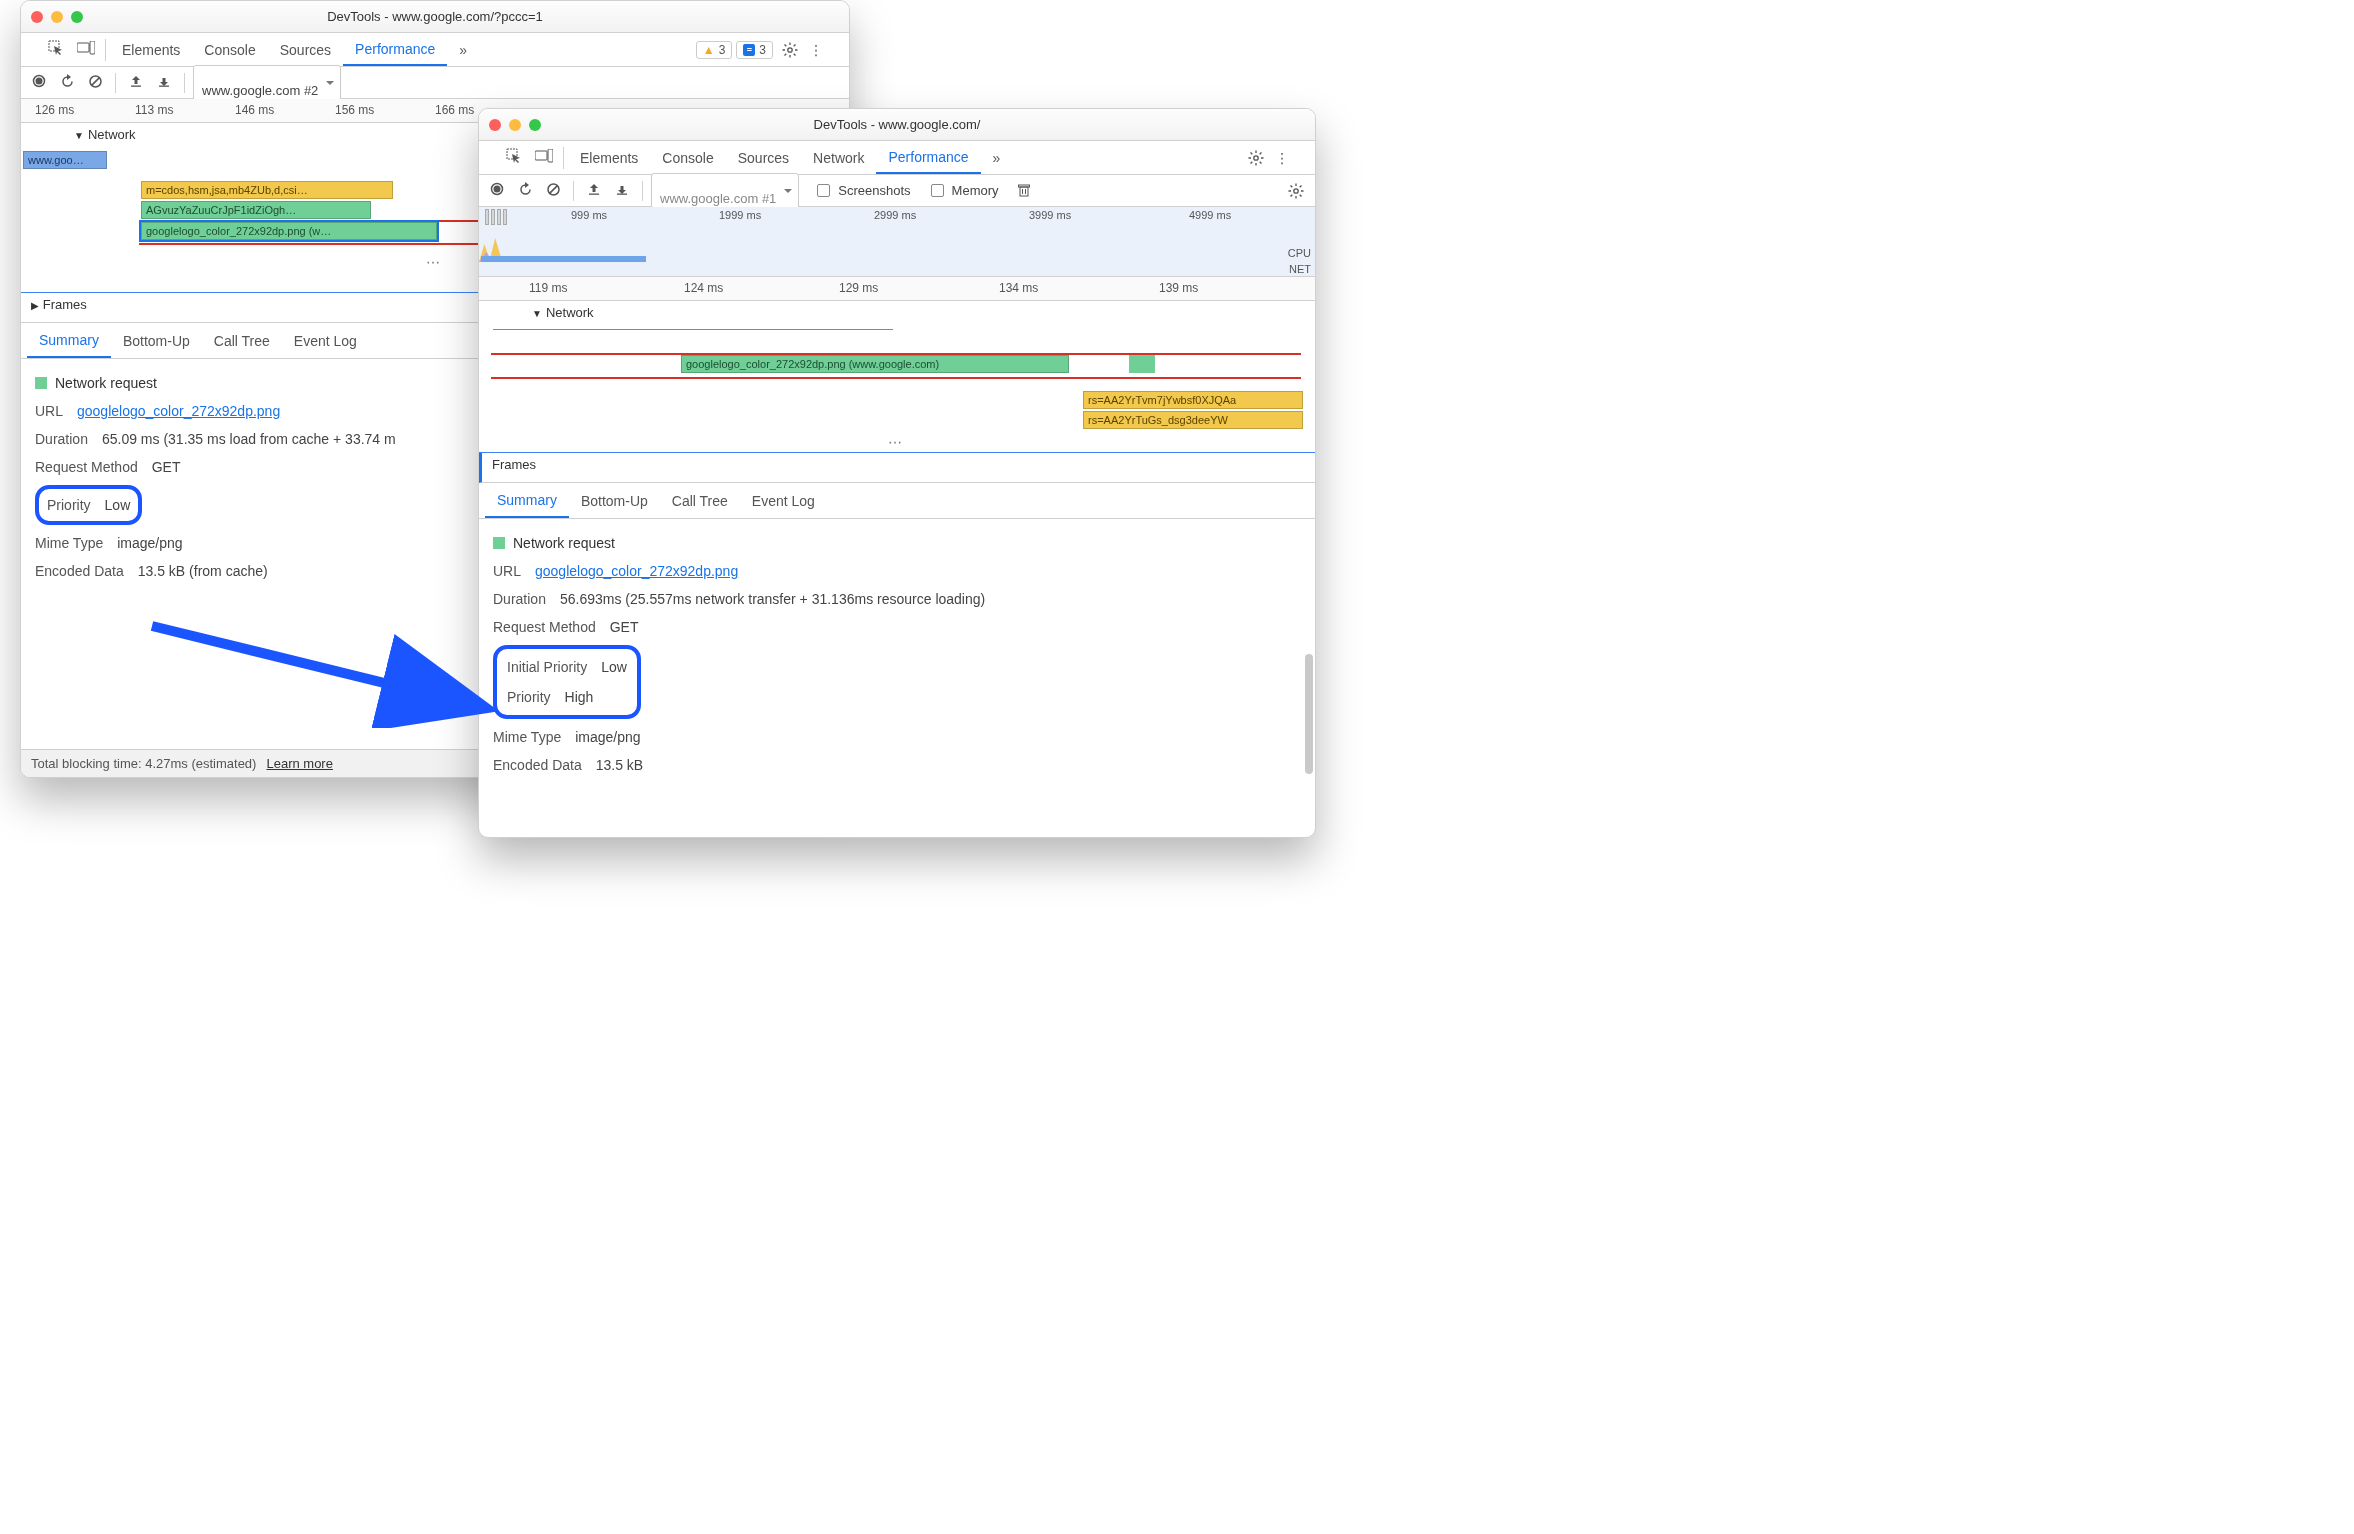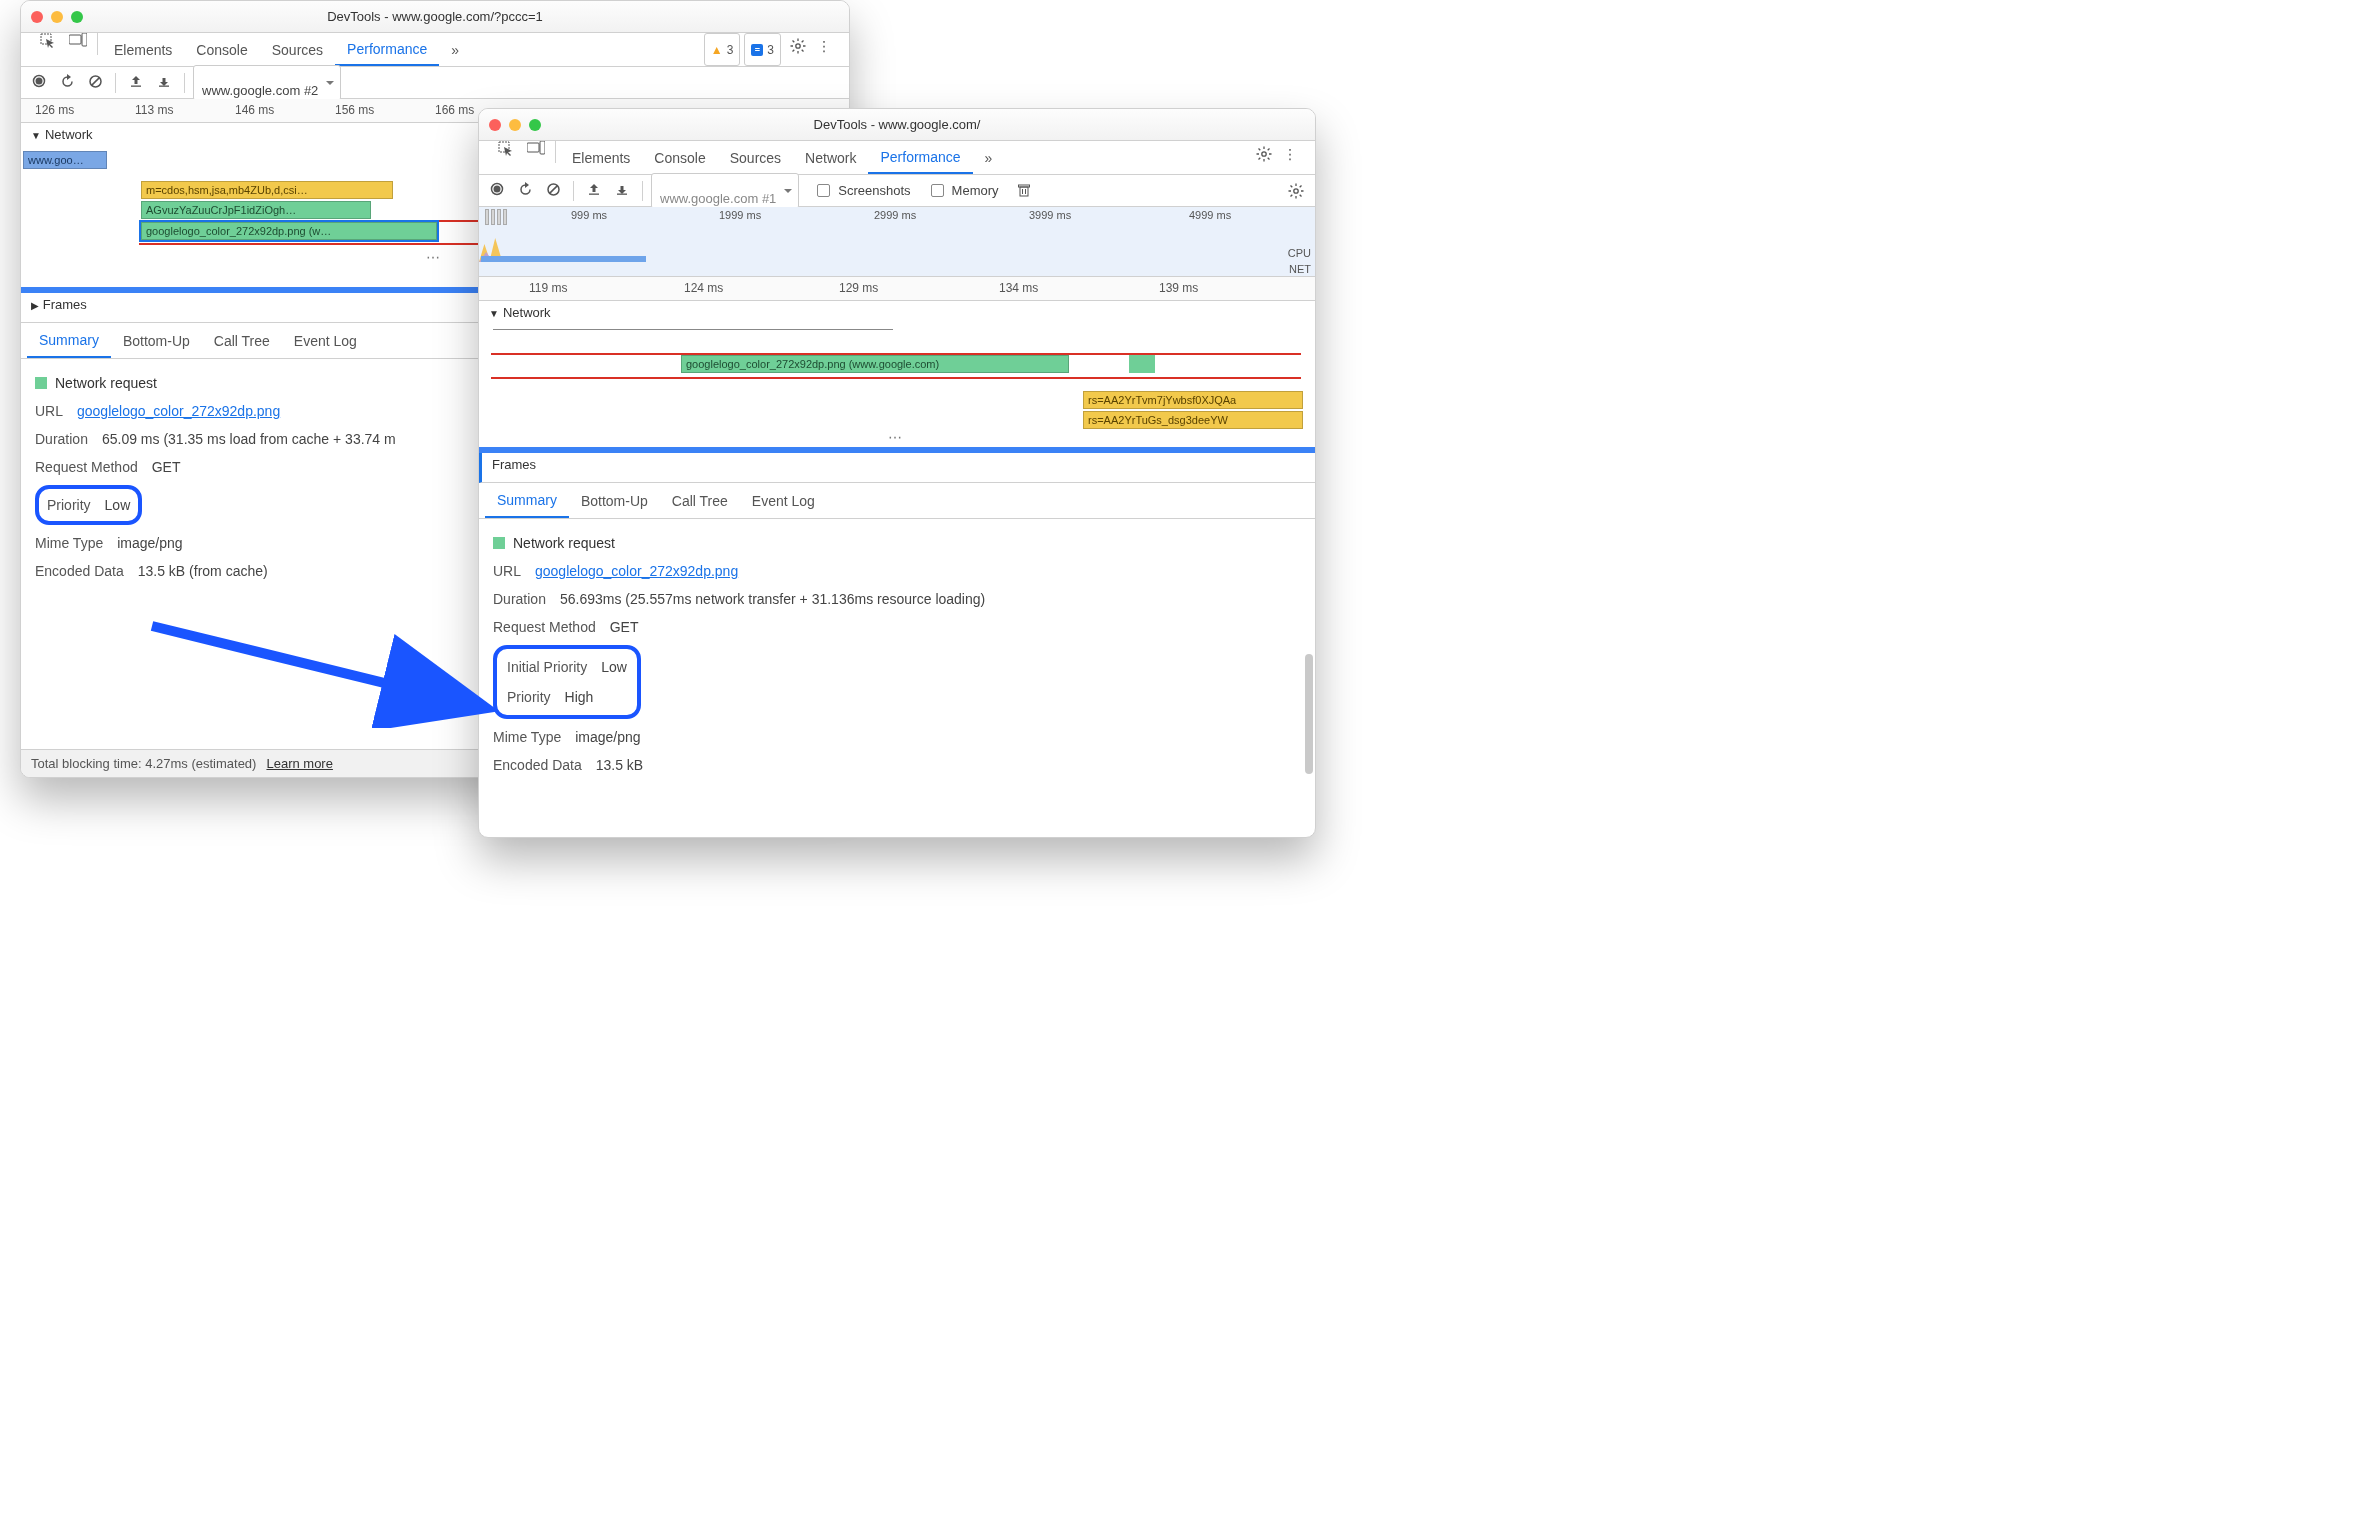--- a/index.html
+++ b/index.html
@@ -35,21 +35,21 @@
   }
   .traffic { display:flex; gap:8px; }
   .traffic span { width:12px; height:12px; border-radius:50%; display:inline-block; }
   .tl-red{background:#fc605c} .tl-yellow{background:#fdbc40} .tl-green{background:#34c749}
   .title { position:absolute; left:0; right:0; text-align:center; font-size:13px; font-weight:500; color:#333; pointer-events:none;}
 
   
   .tabbar {
     height: 34px;
     border-bottom: 1px solid #d0d0d0;
-    display:flex; padding: 0 12px;
+    display:flex; align-items:center; padding: 0 20px;
     font-size:14px; color:#555;
   }
   .tabbar .ic { width:30px; text-align:center; }
   .tabbar .sepV { width:1px; height:22px; background:#d0d0d0; margin:0 4px;}
   .tab { padding:0 12px; height:100%; display:flex; align-items:center; cursor:pointer; }
   .tab.active { color:#1a73e8; border-bottom:2px solid #1a73e8; }
   .spacer{flex:1}
   .badge { display:flex; align-items:center; gap:4px; border:1px solid #ccc; border-radius:3px; padding:1px 6px; margin-right:4px; background:#fff; font-size:12px;}
   .badge .tri{color:#f5a623}
   .badge .sq{width:12px;height:12px;border-radius:2px;background:#1a73e8;display:inline-flex;align-items:center;justify-content:center;color:#fff;font-size:9px;font-weight:bold}
@@ -78,21 +78,21 @@
   .ov-strip{position:absolute;bottom:3px;left:2px;right:2px;height:6px;background:#6ea4ea;}
   .ov-redtick{position:absolute;top:2px;width:6px;height:9px;background:#e53935;}
   .ov-yellowtick{position:absolute;top:2px;width:4px;height:9px;background:#ffab00;}
   .cpu-lbl{top:32px;} .net-lbl{top:52px;}
 
   
   .ruler { height:24px; border-bottom:1px solid #d0d0d0; position:relative; font-size:12px; color:#555; background:#fafafa;}
   .ruler .tick{position:absolute;top:4px;}
 
   
-  .wf { position:relative; border-bottom:6px solid #3b82f6; }
+  .wf { position:relative; border-bottom:1px solid #3b82f6;padding-left:43px; }
   .net-hdr{padding:4px 10px;font-size:13px;color:#333;}
   .net-hdr .tri{display:inline-block;transform:rotate(0);margin-right:4px;font-size:10px;}
   .trunc-bar{position:absolute;height:18px;border:1px solid rgba(0,0,0,.2);font-size:11px;line-height:16px;padding:0 4px;overflow:hidden;white-space:nowrap;}
   .bar-blue{background:#7aa7e5;color:#1b3a63;}
   .bar-yellow{background:#f2c94c;color:#5a4300;}
   .bar-green{background:#6fcf97;color:#1e4d32;}
   .bar-selected{outline:2px solid #1a73e8;}
   .red-line{position:absolute;height:0;border-top:2px solid #d93025;}
   .green-tail{position:absolute;height:18px;background:#6fcf97;}
   .more-dots{text-align:center;color:#777;letter-spacing:4px;padding:2px 0;}

